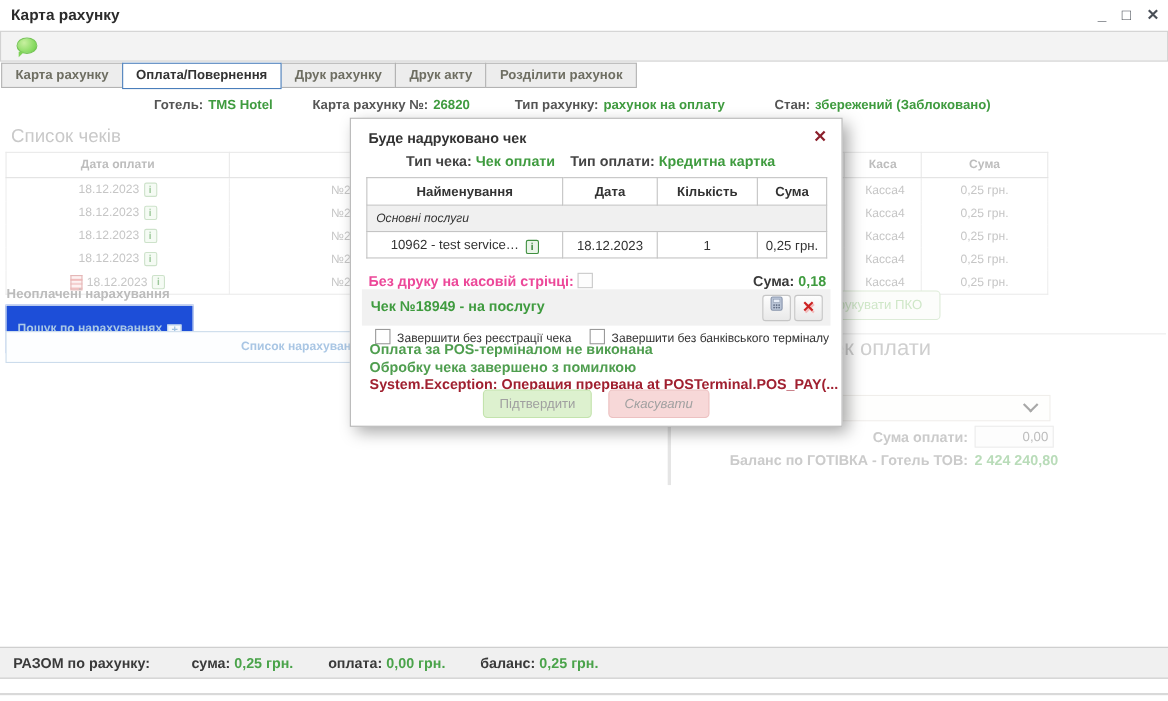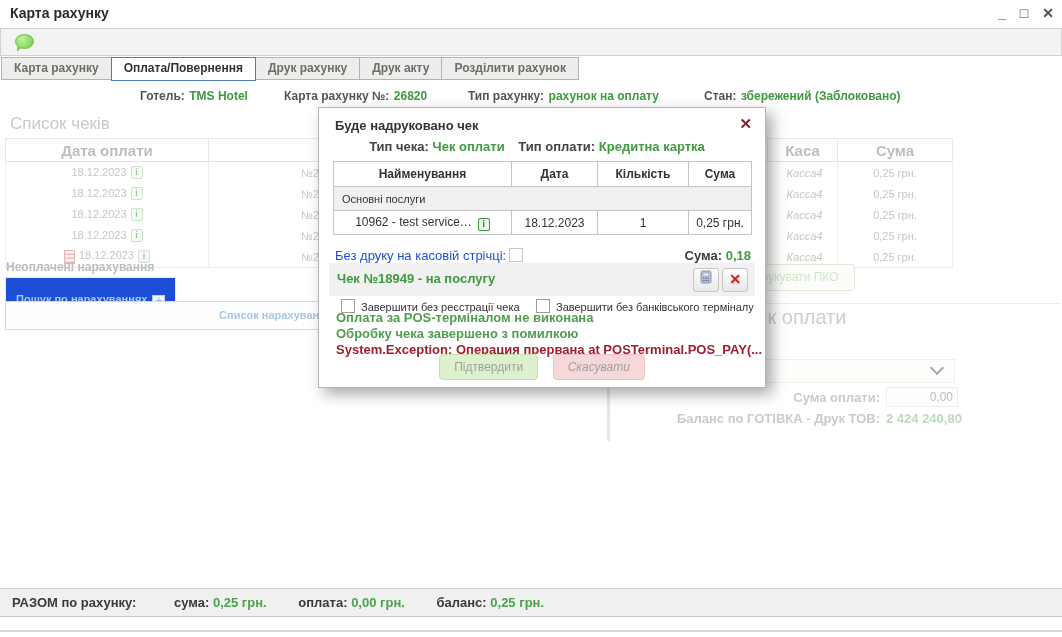--- a/index.html
+++ b/index.html
@@ -30,26 +30,26 @@
 
   
   .hdr-label{font-weight:bold;color:#555;font-size:12px;}
   .hdr-value{font-weight:bold;color:#3f9b3f;font-size:12px;}
   .hdr-item{position:absolute;top:86px;white-space:nowrap;}
 
   
   .sec-title{font-size:17px;color:#c9c9c9;}
   .checks-table{position:absolute;left:5px;top:138px;width:947px;border-collapse:collapse;table-layout:fixed;}
   .checks-table th{border:1px solid #e9e9e9;border-bottom:1px solid #e2e2e2;height:20px;
-      font-size:15px;font-weight:bold;color:#bdbdbd;text-align:center;}
+      font-size:11px;font-weight:bold;color:#bdbdbd;text-align:center;}
   .checks-table td{border-left:1px solid #eeeeee;border-right:1px solid #eeeeee;height:19px;
       font-size:11px;color:#c6c6c6;text-align:center;white-space:nowrap;overflow:hidden;}
   .checks-table tr:last-child td{border-bottom:1px solid #ececec;}
   .cell-frag{text-align:left !important;padding-left:92px;}
-  .cell-kasa{text-align:center;padding-left:5px;font-style:italic;}
+  .cell-kasa{text-align:center;padding-left:5px;}
   .i-icon{display:inline-block;width:10px;height:11px;margin-left:4px;border:1px solid #cde2ca;
       background:#f5fbf4;color:#9cc79a;font-size:9px;font-weight:bold;line-height:11px;
       text-align:center;border-radius:2px;vertical-align:middle;}
   .receipt-icon{display:inline-block;width:9px;height:12px;margin-right:4px;border:1px solid #e4b7b7;
       background:repeating-linear-gradient(#fdf2f2,#fdf2f2 2px,#f0bcbc 3px,#f0bcbc 4px);
       vertical-align:middle;}
 
   .unpaid-title{position:absolute;left:6px;top:260px;font-size:12px;font-weight:bold;color:#bcbcbc;}
   .search-tab{position:absolute;left:5px;top:277px;height:23px;line-height:23px;padding:10px 10px;
       border:1px solid #e3ebf3;border-bottom:none;background:#1d4ed8;font-size:11px;
@@ -90,25 +90,25 @@
   .modal{position:absolute;left:318px;top:107px;width:446px;height:279px;background:#fff;
       border:1px solid #b5b5b5;box-shadow:6px 6px 14px rgba(0,0,0,.35);z-index:10;}
   .m-title{position:absolute;left:16px;top:10px;font-size:13px;font-weight:bold;color:#333;}
   .m-close{position:absolute;right:13px;top:7px;font-size:15px;font-weight:bold;color:#8b1f2b;cursor:default;}
   .m-typeline{position:absolute;left:0;top:31px;width:446px;text-align:center;font-size:13px;white-space:nowrap;}
   .m-typeline .lbl{font-weight:bold;color:#444;}
   .m-typeline .val{font-weight:bold;color:#3f9b3f;margin-right:10px;}
   .m-table{position:absolute;left:14px;top:53px;width:418px;border-collapse:collapse;table-layout:fixed;}
   .m-table th{border:1px solid #c4c4c4;height:22px;font-size:12px;font-weight:bold;color:#333;text-align:center;}
   .m-table td{border:1px solid #c4c4c4;height:21px;font-size:12px;color:#333;text-align:center;white-space:nowrap;overflow:hidden;}
-  .m-table .group td{background:#f0f0f0;text-align:left;padding-left:8px;font-size:11px;}
+  .m-table .group td{background:#f0f0f0;text-align:left;padding-left:8px;font-size:11px;font-style:italic;}
   .m-i-icon{display:inline-block;width:10px;height:11px;margin-left:6px;border:1px solid #3f8f3f;
       background:#eaf5e9;color:#2f7f2f;font-size:9px;font-weight:bold;line-height:11px;
       text-align:center;border-radius:2px;vertical-align:-1px;}
-  .m-nodruk{position:absolute;left:16px;top:140px;font-size:13px;font-weight:normal;color:#1d4ed8;white-space:nowrap;}
+  .m-nodruk{position:absolute;left:16px;top:140px;font-size:13px;font-weight:bold;color:#ec4899;white-space:nowrap;}
   .checkbox{display:inline-block;width:12px;height:12px;border:1px solid #c9c9c9;background:#fdfdfd;
       vertical-align:-2px;margin-left:3px;}
   .m-suma{position:absolute;right:14px;top:140px;font-size:13px;font-weight:bold;color:#3a3a3a;}
   .m-suma .val{color:#3f9b3f;}
   .m-graybar{position:absolute;left:10px;top:155px;width:426px;height:33px;background:#f1f1f1;}
   .m-checkline{position:absolute;left:8px;top:8px;font-size:13px;font-weight:bold;color:#3f9b3f;white-space:nowrap;}
   .icon-btn{position:absolute;top:5px;width:24px;height:22px;border:1px solid #c6c6c6;border-radius:3px;
       background:linear-gradient(#fdfdfd,#e9e9e9);text-align:center;line-height:20px;}
   .calc-btn{right:36px;}
   .del-btn{right:7px;}
@@ -227,21 +227,21 @@
 
   <div class="v-divider"></div>
   <div class="pko-button">Друкувати ПКО</div>
   <div class="right-sep"></div>
   <div class="pay-title">Чек оплати</div>
   <div class="pay-select">
     <span class="chevron-down-icon"></span>
   </div>
   <div class="sum-label">Сума оплати:</div>
   <input class="sum-input" value="0,00" style="">
-  <div class="bal-label">Баланс по ГОТІВКА - Друк ТОВ:</div>
+  <div class="bal-label">Баланс по ГОТІВКА - Готель ТОВ:</div>
   <div class="bal-value">2 424 240,80</div>
 
   <div class="totals">
     <span class="t-label" style="margin-left:12px">РАЗОМ по рахунку:</span>
     <span class="t-label" style="margin-left:34px">сума:</span>
     <span class="t-value">0,25 грн.</span>
     <span class="t-label" style="margin-left:28px">оплата:</span>
     <span class="t-value">0,00 грн.</span>
     <span class="t-label" style="margin-left:28px">баланс:</span>
     <span class="t-value">0,25 грн.</span>

